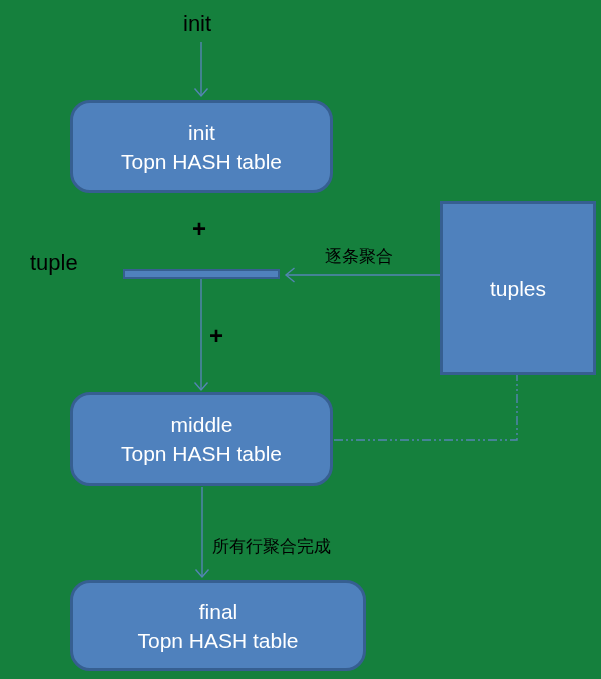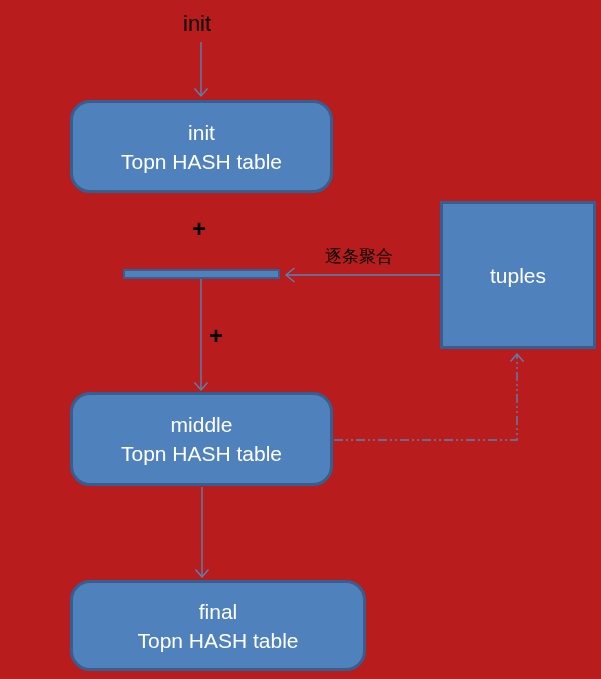--- a/index.html
+++ b/index.html
@@ -5,21 +5,21 @@
   html, body {
     margin: 0;
     padding: 0;
     background: #ffffff;
     font-family: "Liberation Sans", "DejaVu Sans", sans-serif;
   }
   .canvas {
     position: relative;
     width: 601px;
     height: 679px;
-    background: #b91c1c;
+    background: #15803d;
     overflow: hidden;
   }
   .connectors {
     position: absolute;
     left: 0;
     top: 0;
     width: 601px;
     height: 679px;
     z-index: 1;
   }
@@ -45,21 +45,21 @@
     text-align: center;
     font-size: 21px;
     line-height: 29px;
   }
   .node.rounded {
     border-radius: 20px;
   }
   .node-init   { left: 70px;  top: 100px; width: 263px; height: 93px; }
   .node-middle { left: 70px;  top: 392px; width: 263px; height: 94px; }
   .node-final  { left: 70px;  top: 580px; width: 296px; height: 91px; }
-  .node-tuples { left: 440px; top: 201px; width: 156px; height: 148px; }
+  .node-tuples { left: 440px; top: 201px; width: 156px; height: 174px; }
   .node-bar {
     left: 123px; top: 269px; width: 157px; height: 10px;
     border-width: 2px;
   }
   .label {
     position: absolute;
     z-index: 3;
     color: #000000;
     white-space: nowrap;
   }
@@ -106,28 +106,30 @@
     <path class="conn" d="M202 487 L202 577"></path>
     <path class="conn" d="M195.5 569.5 L202 577 L208.5 569.5"></path>
 
     <path class="conn dashdot" d="M334 440 L517 440 L517 354"></path>
     <path class="conn" d="M510.5 361.5 L517 354 L523.5 361.5"></path>
   </svg>
 
   <div class="label label-top-init">init</div>
 
   <div class="label label-one-tuple">
+    <div>tuple</div>
   </div>
 
   <div class="label label-plus label-plus-top">+</div>
 
   <div class="label label-plus label-plus-bottom">+</div>
 
   <div class="label label-cn label-per-tuple">逐条聚合</div>
 
+  <div class="label label-cn label-all-rows">所有行聚合完成</div>
 
   <div class="node rounded node-init">
     <div>init</div>
     <div>Topn HASH table</div>
   </div>
 
   <div class="node node-bar"></div>
 
   <div class="node node-tuples">
     <div>tuples</div>

